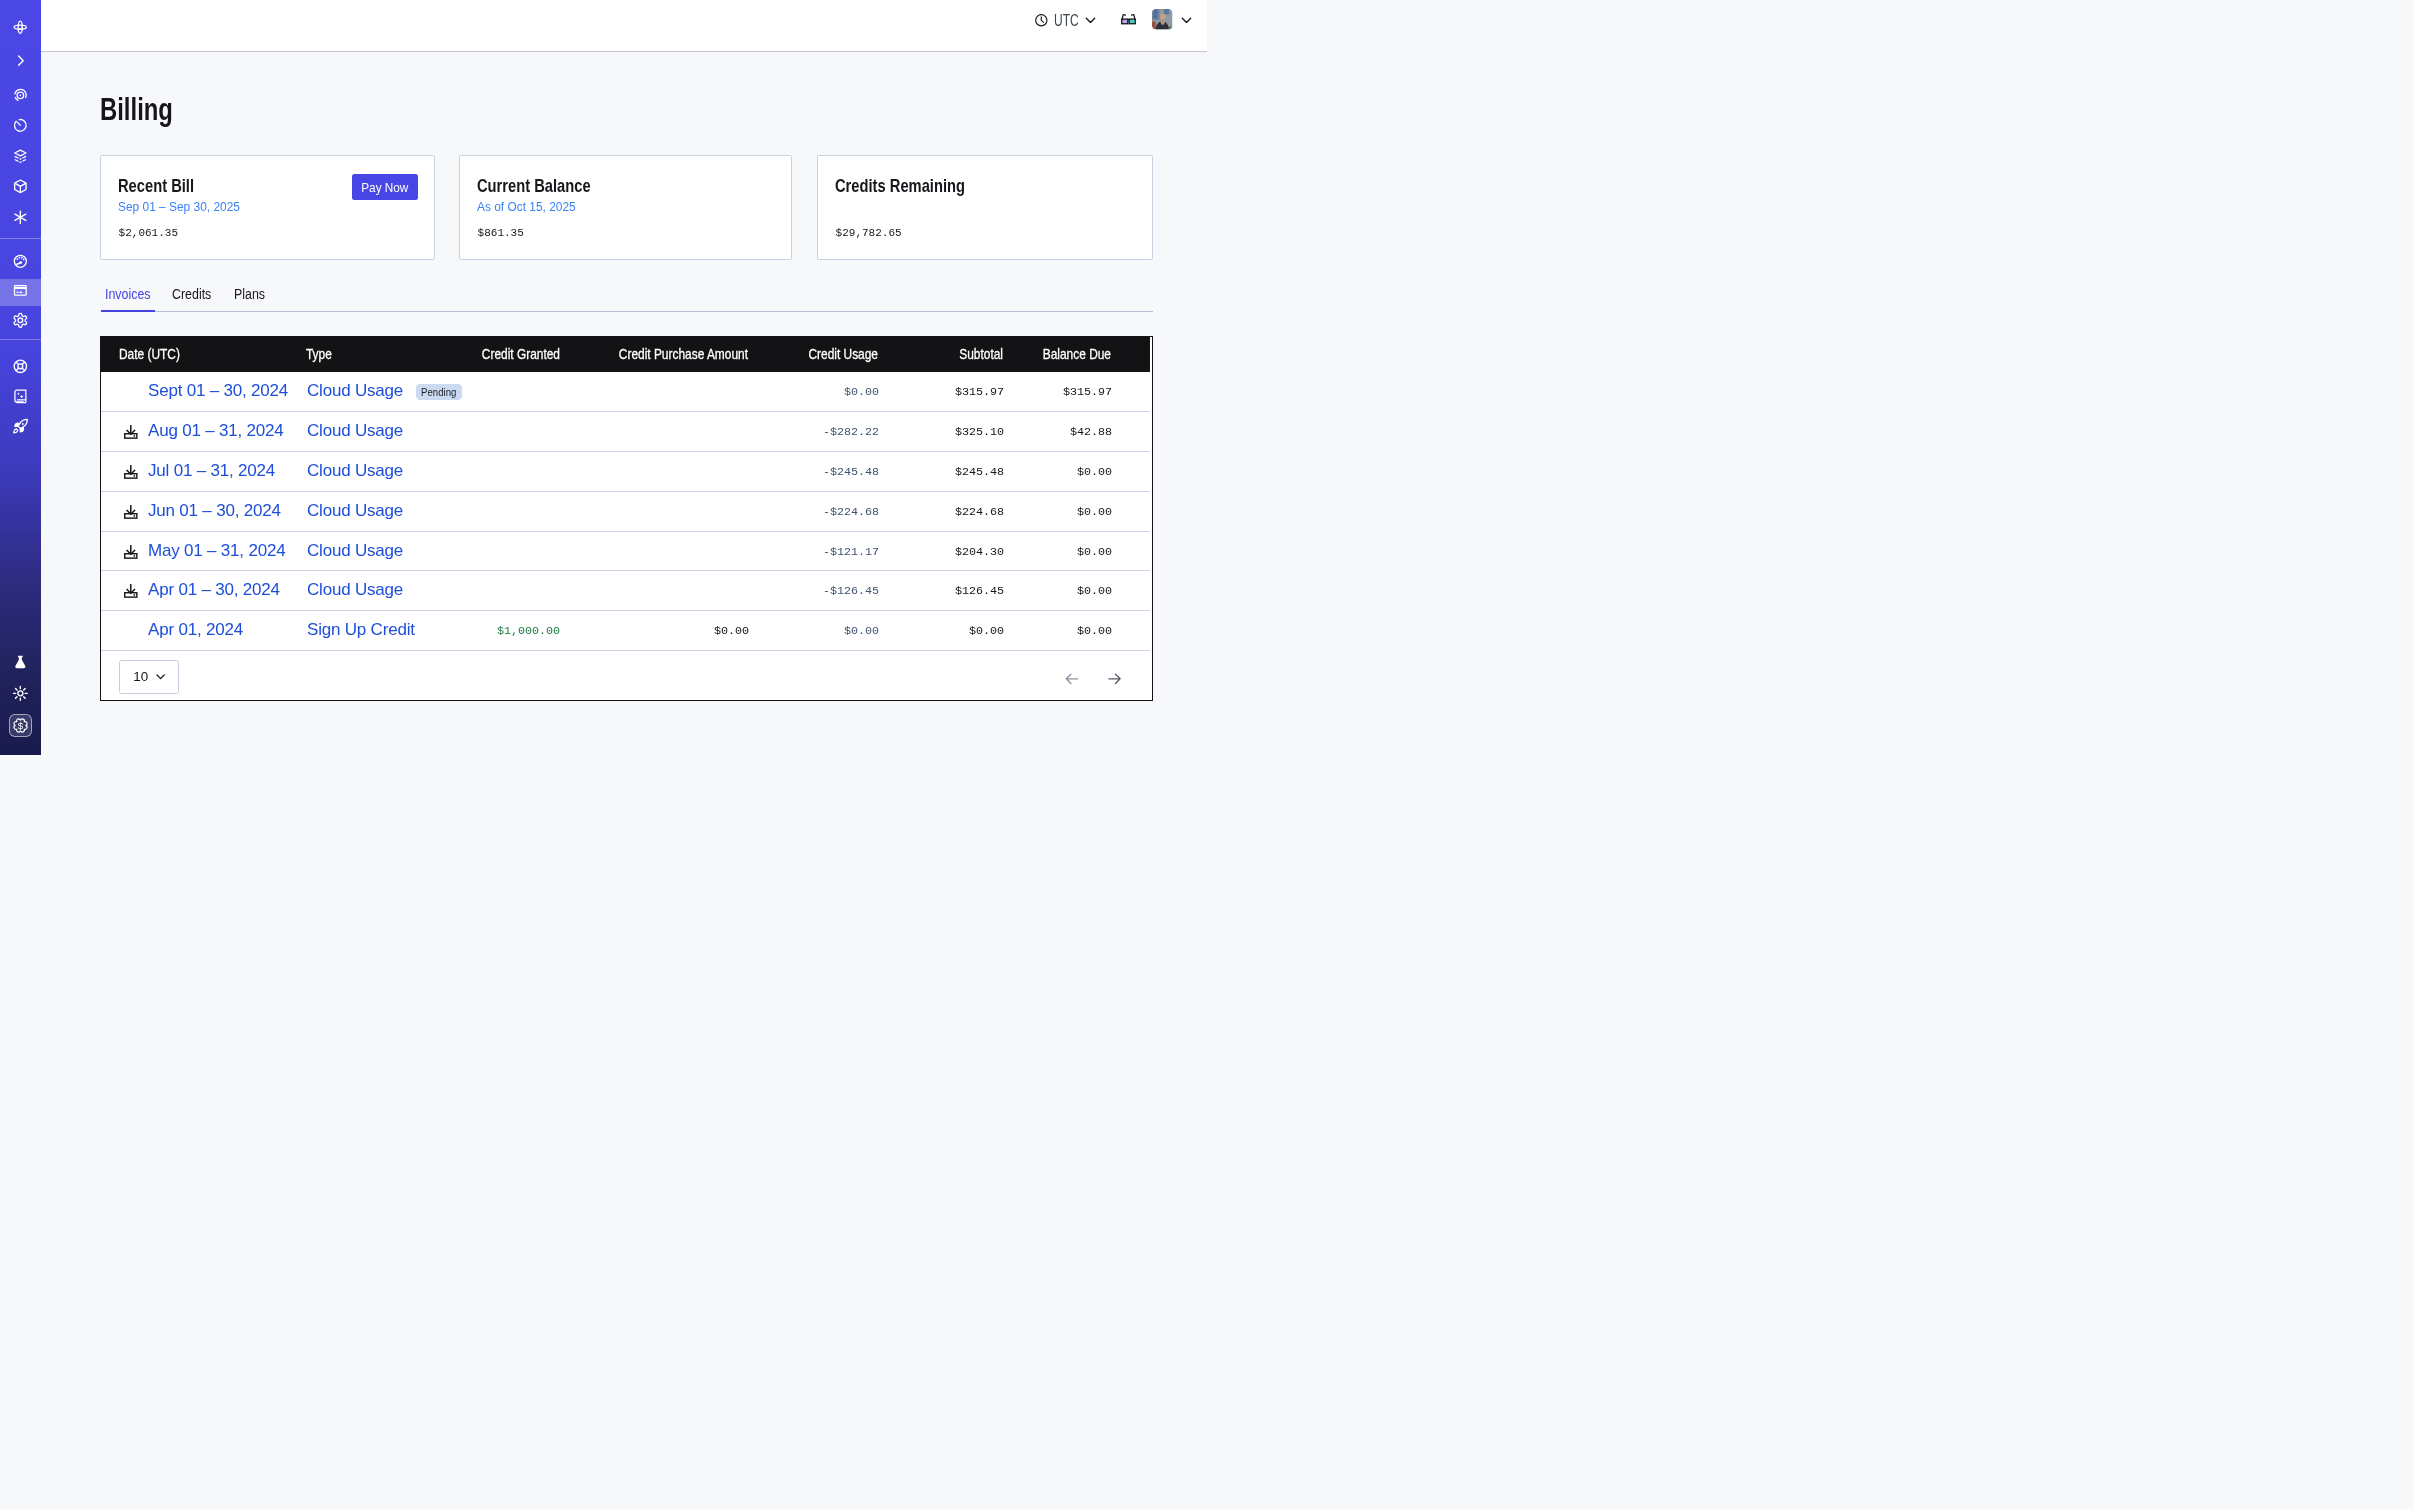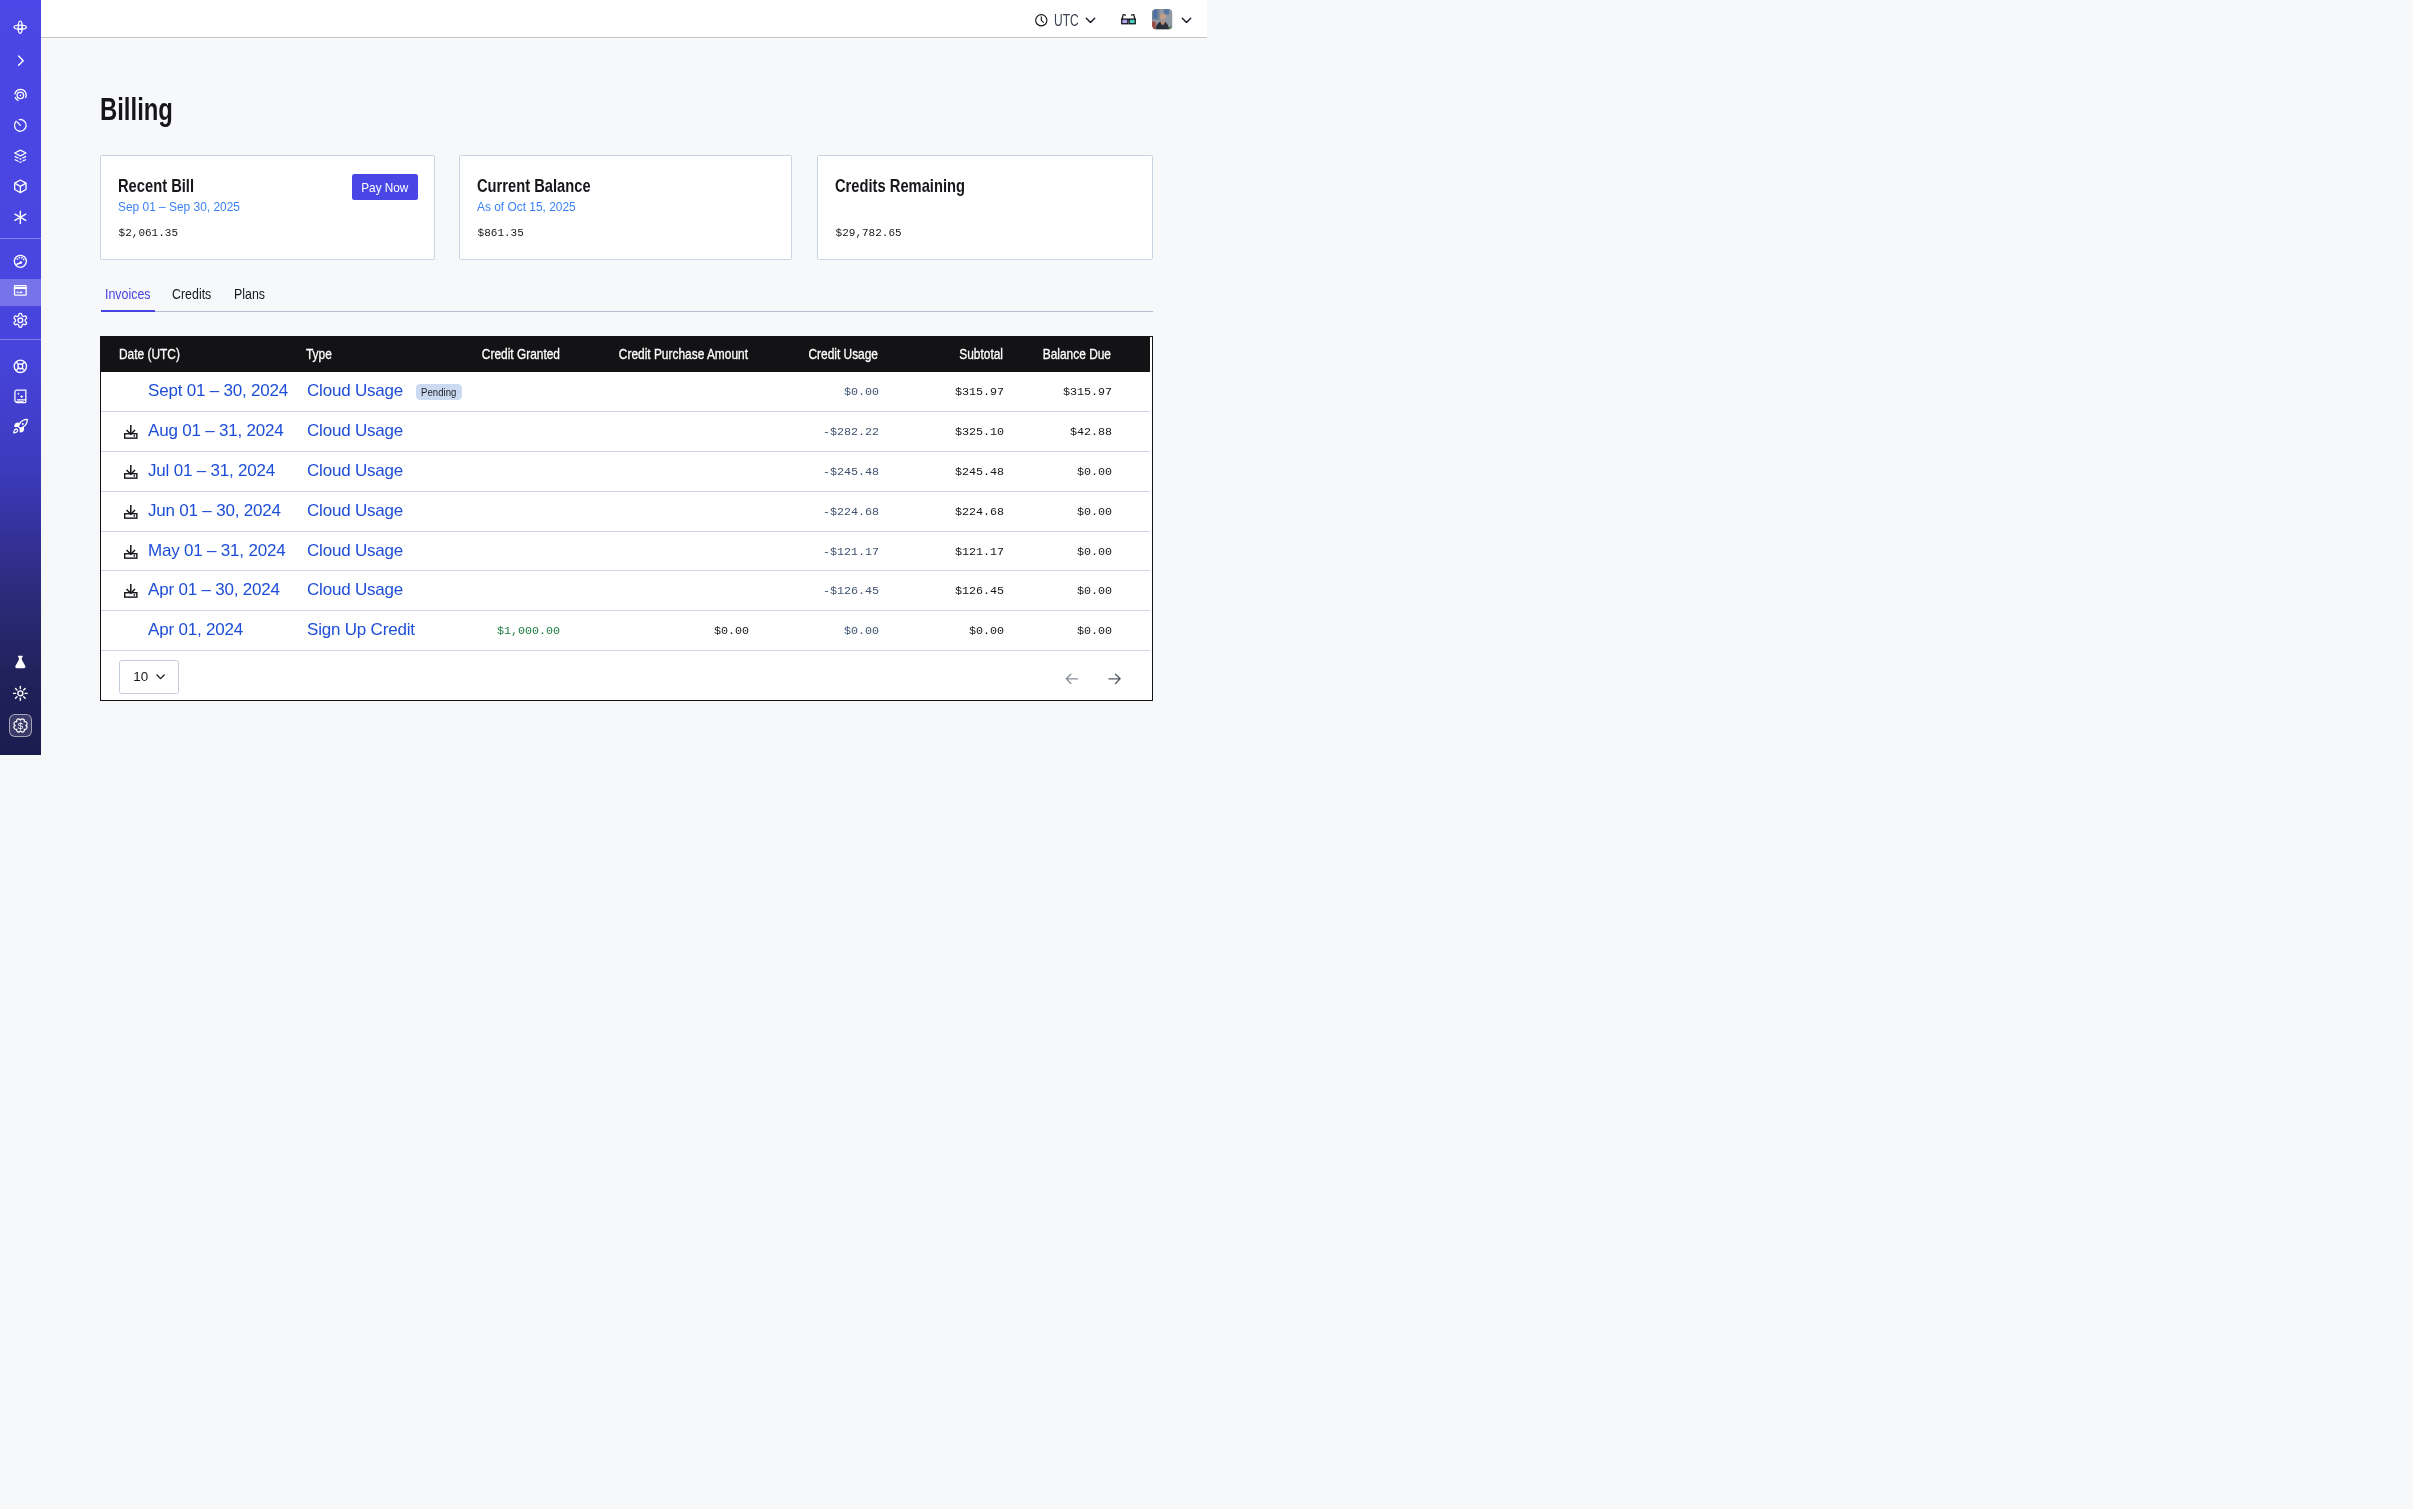--- a/index.html
+++ b/index.html
@@ -12,21 +12,21 @@
 
   
   #sidebar { position:absolute; left:0; top:0; width:41px; height:755px;
     background:linear-gradient(180deg,#4a47e6 0%,#4744de 46%,#3d3abd 62%,#2d2c80 77%,#21225c 89%,#1a1b4d 100%);
     z-index:5; }
   .sep { position:absolute; left:0; width:41px; height:0.8px; background:rgba(255,255,255,0.32); }
   .icn { position:absolute; left:0; width:41px; display:flex; justify-content:center; }
   #selbg { position:absolute; left:0; top:279px; width:41px; height:27px; background:rgba(255,255,255,0.25); }
 
   
-  #topbar { position:absolute; left:41px; top:0; width:1166px; height:38px; background:#fff;
+  #topbar { position:absolute; left:41px; top:0; width:1166px; height:52px; background:#fff;
     border-bottom:0.8px solid #c3c7cd; z-index:4; }
 
   
   #h1 { position:absolute; left:100px; top:93px; font-size:31px; line-height:33px; font-weight:bold; color:#15151a; }
 
   
   .card { position:absolute; top:155px; height:105px; background:#fff; border:0.8px solid #c9d3e2; border-radius:1.7px; }
   .ct { position:absolute; left:16.7px; top:21.3px; font-size:18.4px; font-weight:bold; color:#17171c; line-height:18.4px;text-align:right; }
   .cs { position:absolute; left:16.7px; top:44px; font-size:13.4px; color:#3b82f6; line-height:13.4px; }
   .ca { position:absolute; left:17.6px; top:70px; font-size:11px; color:#17171c; line-height:14.6px; }
@@ -324,21 +324,21 @@
     <div class="row b" style="top:194px">
       <div class="abs" style="left:21.3px; top:11px;"><svg width="17.6" height="17.6" viewBox="0 0 20 20" fill="none" stroke="#15151a" stroke-width="1.7">
           <path d="M10 2.2 V12.2"></path>
           <path d="M5.2 8 L10 12.8 L14.8 8" fill="none"></path>
           <rect x="3.1" y="12.2" width="13.8" height="5" stroke-width="1.6"></rect>
           <circle cx="14" cy="14.7" r="0.95" fill="#15151a" stroke="none"></circle>
         </svg></div>
       <div class="cell" style="left:47px;">May 01 – 31, 2024</div>
       <div class="cell" style="left:206px;">Cloud Usage</div>
       <div class="num slate" style="right:271px;">-$121.17</div>
-      <div class="num" style="right:146px;">$121.17</div>
+      <div class="num" style="right:146px;">$204.30</div>
       <div class="num" style="right:38px;">$0.00</div>
     </div>
     <div class="row b" style="top:233px">
       <div class="abs" style="left:21.3px; top:11px;"><svg width="17.6" height="17.6" viewBox="0 0 20 20" fill="none" stroke="#15151a" stroke-width="1.7">
           <path d="M10 2.2 V12.2"></path>
           <path d="M5.2 8 L10 12.8 L14.8 8" fill="none"></path>
           <rect x="3.1" y="12.2" width="13.8" height="5" stroke-width="1.6"></rect>
           <circle cx="14" cy="14.7" r="0.95" fill="#15151a" stroke="none"></circle>
         </svg></div>
       <div class="cell" style="left:47px;">Apr 01 – 30, 2024</div>

